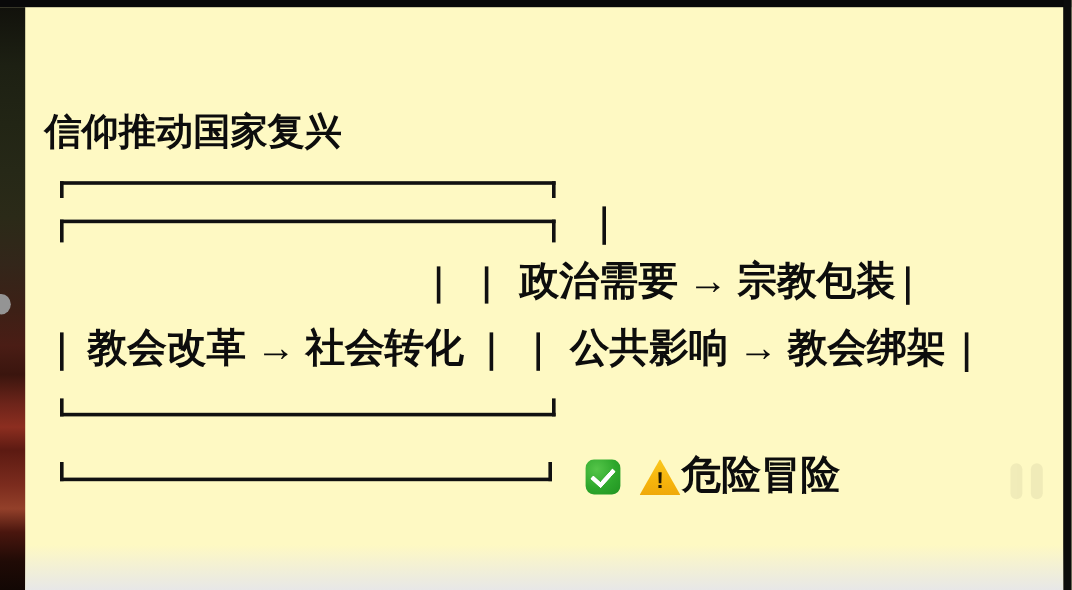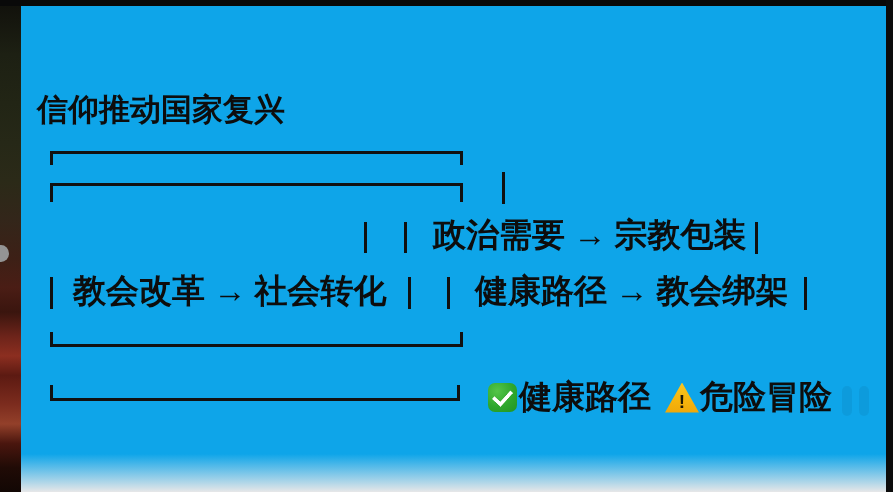--- a/index.html
+++ b/index.html
@@ -1,18 +1,18 @@
 <!DOCTYPE html>
 <html><head>
 <meta charset="utf-8">
 <style>
   html,body{margin:0;padding:0;background:#222;}
   .stage{
     position:relative;width:893px;height:492px;overflow:hidden;
-    background:#0ea5e9;
+    background:#fef9c3;
     font-family:"Liberation Serif","DejaVu Serif",serif;
     color:#0d0d0d;
     text-decoration:underline;
   }
   
   .top-bar{position:absolute;left:0;top:0;width:893px;height:6px;background:#090909;}
   .right-bar{position:absolute;left:886px;top:0;width:7px;height:492px;background:#0c0c0c;}
   .left-strip{
     position:absolute;left:0;top:6px;width:21px;height:486px;
     background:linear-gradient(180deg,
@@ -107,28 +107,27 @@
   <div class="vb" style="left:364px;top:222px;height:31px;"></div>
   <div class="vb" style="left:404px;top:222px;height:31px;"></div>
   <div class="vb" style="left:755px;top:222px;height:32px;"></div>
   <div class="vb" style="left:50px;top:277px;height:32px;"></div>
   <div class="vb" style="left:408px;top:277px;height:32px;"></div>
   <div class="vb" style="left:447px;top:277px;height:32px;"></div>
   <div class="vb" style="left:804px;top:277px;height:33px;"></div>
 
   <div class="trun run-b-left">教会改革 → 社会转化</div>
   <div class="trun run-a-right">政治需要 → 宗教包装</div>
-  <div class="trun run-b-right">健康路径 → 教会绑架</div>
+  <div class="trun run-b-right">公共影响 → 教会绑架</div>
 
   <div class="bk up bk-bot-1"></div>
   <div class="bk up bk-bot-2"></div>
 
   <div class="legend">
     <span class="check-icon"></span>
-    <span>健康路径</span>
     <span class="legend-gap"></span>
     <span class="warning-icon"></span>
     <span>危险冒险</span>
   </div>
 
   <div class="watermark">
     <span></span>
     <span></span>
   </div>
 

